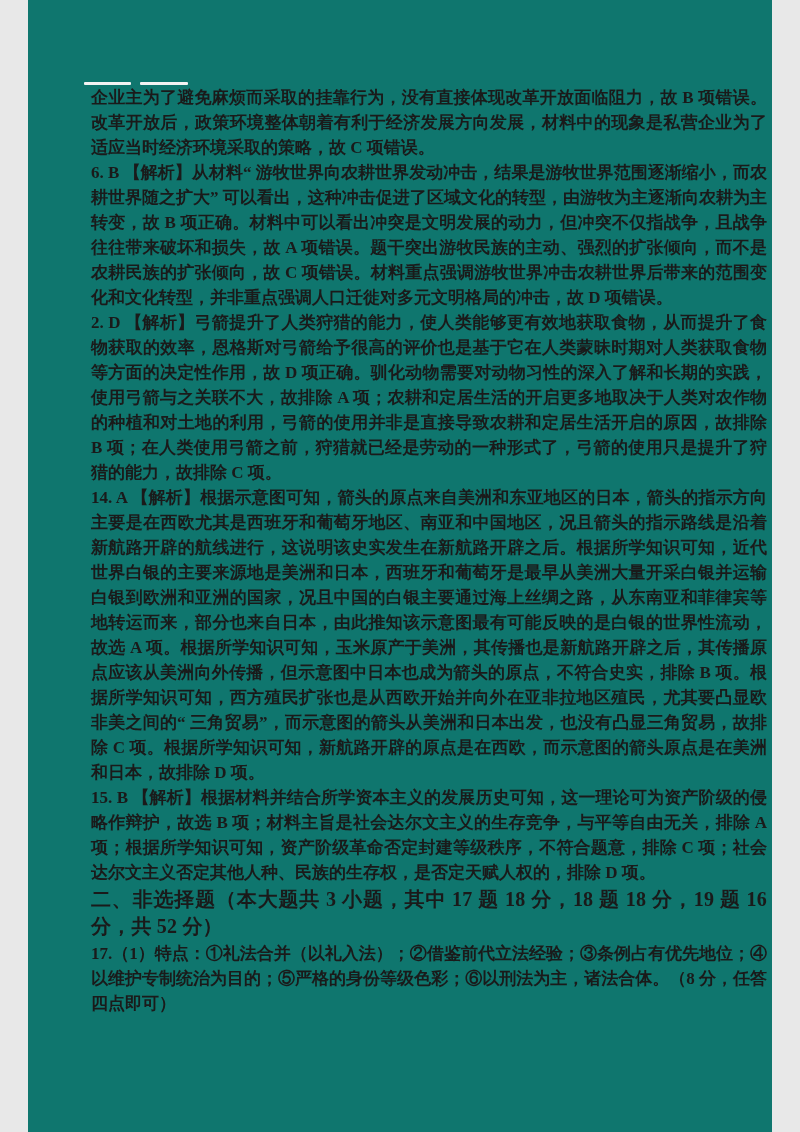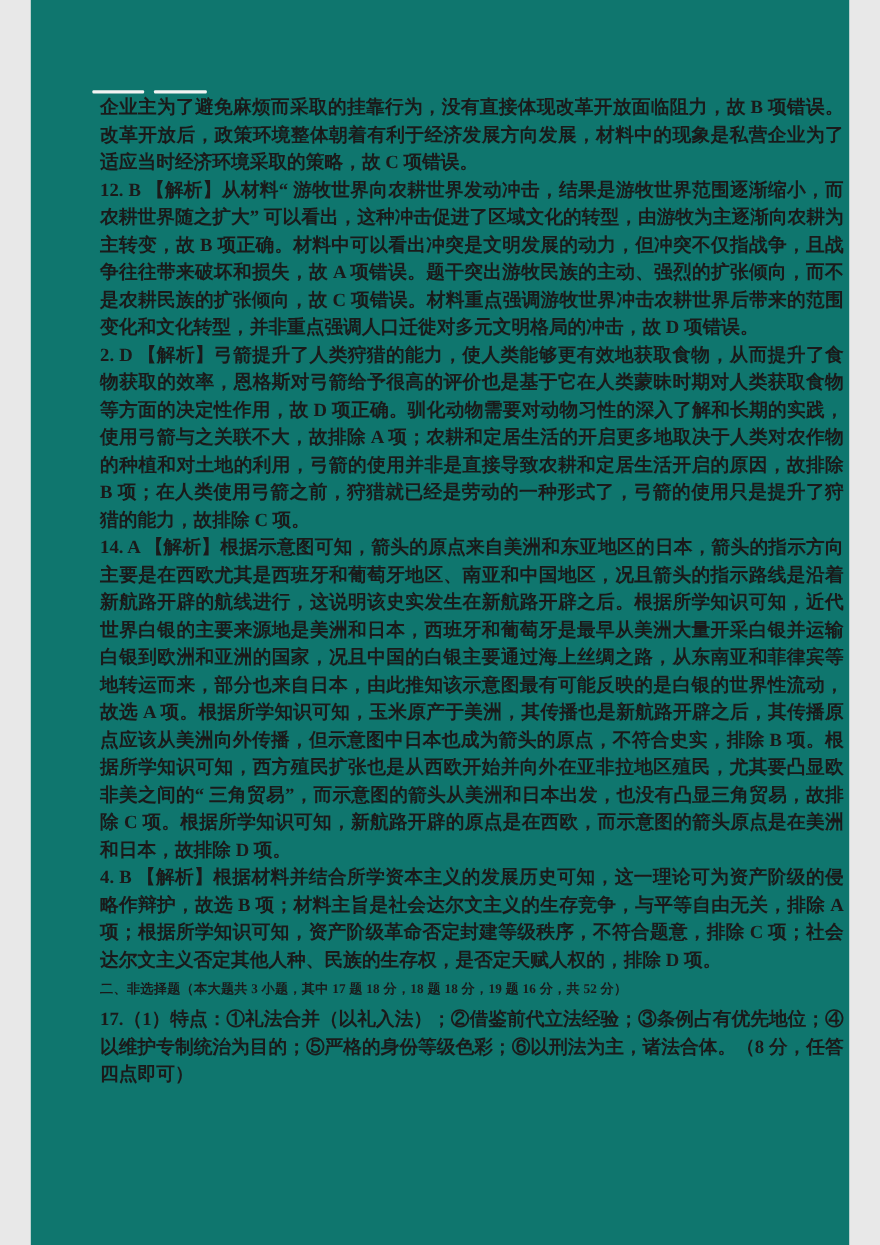--- a/index.html
+++ b/index.html
@@ -35,45 +35,45 @@
     font-weight: 600;
     text-align: justify;
     text-justify: inter-ideograph;
   }
   .para {
     margin: 0;
     word-break: break-all;
   }
   .section-header {
     margin: 1px 0 1px 0;
-    font-size: 12px;
+    font-size: 20px;
     font-weight: 700;
     line-height: 27px;
     letter-spacing: 0.2px;
   }
 </style>
 </head>
 <body>
 
 <div class="page">
 
   <div class="scan-artifact artifact-1"></div>
   <div class="scan-artifact artifact-2"></div>
 
   <div class="content">
 
     <p class="para">企业主为了避免麻烦而采取的挂靠行为，没有直接体现改革开放面临阻力，故 B 项错误。改革开放后，政策环境整体朝着有利于经济发展方向发展，材料中的现象是私营企业为了适应当时经济环境采取的策略，故 C 项错误。</p>
 
-    <p class="para">12. B 【解析】从材料“ 游牧世界向农耕世界发动冲击，结果是游牧世界范围逐渐缩小，而农耕世界随之扩大” 可以看出，这种冲击促进了区域文化的转型，由游牧为主逐渐向农耕为主转变，故 B 项正确。材料中可以看出冲突是文明发展的动力，但冲突不仅指战争，且战争往往带来破坏和损失，故 A 项错误。题干突出游牧民族的主动、强烈的扩张倾向，而不是农耕民族的扩张倾向，故 C 项错误。材料重点强调游牧世界冲击农耕世界后带来的范围变化和文化转型，并非重点强调人口迁徙对多元文明格局的冲击，故 D 项错误。</p>
+    <p class="para">6. B 【解析】从材料“ 游牧世界向农耕世界发动冲击，结果是游牧世界范围逐渐缩小，而农耕世界随之扩大” 可以看出，这种冲击促进了区域文化的转型，由游牧为主逐渐向农耕为主转变，故 B 项正确。材料中可以看出冲突是文明发展的动力，但冲突不仅指战争，且战争往往带来破坏和损失，故 A 项错误。题干突出游牧民族的主动、强烈的扩张倾向，而不是农耕民族的扩张倾向，故 C 项错误。材料重点强调游牧世界冲击农耕世界后带来的范围变化和文化转型，并非重点强调人口迁徙对多元文明格局的冲击，故 D 项错误。</p>
 
     <p class="para">2. D 【解析】弓箭提升了人类狩猎的能力，使人类能够更有效地获取食物，从而提升了食物获取的效率，恩格斯对弓箭给予很高的评价也是基于它在人类蒙昧时期对人类获取食物等方面的决定性作用，故 D 项正确。驯化动物需要对动物习性的深入了解和长期的实践，使用弓箭与之关联不大，故排除 A 项；农耕和定居生活的开启更多地取决于人类对农作物的种植和对土地的利用，弓箭的使用并非是直接导致农耕和定居生活开启的原因，故排除 B 项；在人类使用弓箭之前，狩猎就已经是劳动的一种形式了，弓箭的使用只是提升了狩猎的能力，故排除 C 项。</p>
 
     <p class="para">14. A 【解析】根据示意图可知，箭头的原点来自美洲和东亚地区的日本，箭头的指示方向主要是在西欧尤其是西班牙和葡萄牙地区、南亚和中国地区，况且箭头的指示路线是沿着新航路开辟的航线进行，这说明该史实发生在新航路开辟之后。根据所学知识可知，近代世界白银的主要来源地是美洲和日本，西班牙和葡萄牙是最早从美洲大量开采白银并运输白银到欧洲和亚洲的国家，况且中国的白银主要通过海上丝绸之路，从东南亚和菲律宾等地转运而来，部分也来自日本，由此推知该示意图最有可能反映的是白银的世界性流动，故选 A 项。根据所学知识可知，玉米原产于美洲，其传播也是新航路开辟之后，其传播原点应该从美洲向外传播，但示意图中日本也成为箭头的原点，不符合史实，排除 B 项。根据所学知识可知，西方殖民扩张也是从西欧开始并向外在亚非拉地区殖民，尤其要凸显欧非美之间的“ 三角贸易”，而示意图的箭头从美洲和日本出发，也没有凸显三角贸易，故排除 C 项。根据所学知识可知，新航路开辟的原点是在西欧，而示意图的箭头原点是在美洲和日本，故排除 D 项。</p>
 
-    <p class="para">4. B 【解析】根据材料并结合所学资本主义的发展历史可知，这一理论可为资产阶级的侵略作辩护，故选 B 项；材料主旨是社会达尔文主义的生存竞争，与平等自由无关，排除 A 项；根据所学知识可知，资产阶级革命否定封建等级秩序，不符合题意，排除 C 项；社会达尔文主义否定其他人种、民族的生存权，是否定天赋人权的，排除 D 项。</p>
+    <p class="para">15. B 【解析】根据材料并结合所学资本主义的发展历史可知，这一理论可为资产阶级的侵略作辩护，故选 B 项；材料主旨是社会达尔文主义的生存竞争，与平等自由无关，排除 A 项；根据所学知识可知，资产阶级革命否定封建等级秩序，不符合题意，排除 C 项；社会达尔文主义否定其他人种、民族的生存权，是否定天赋人权的，排除 D 项。</p>
 
 
     <h2 class="section-header">二、非选择题（本大题共 3 小题，其中 17 题 18 分，18 题 18 分，19 题 16 分，共 52 分）</h2>
 
     <p class="para">17.（1）特点：①礼法合并（以礼入法）；②借鉴前代立法经验；③条例占有优先地位；④以维护专制统治为目的；⑤严格的身份等级色彩；⑥以刑法为主，诸法合体。（8 分，任答四点即可）</p>
 
   </div>
 </div>
 
 </body></html>

